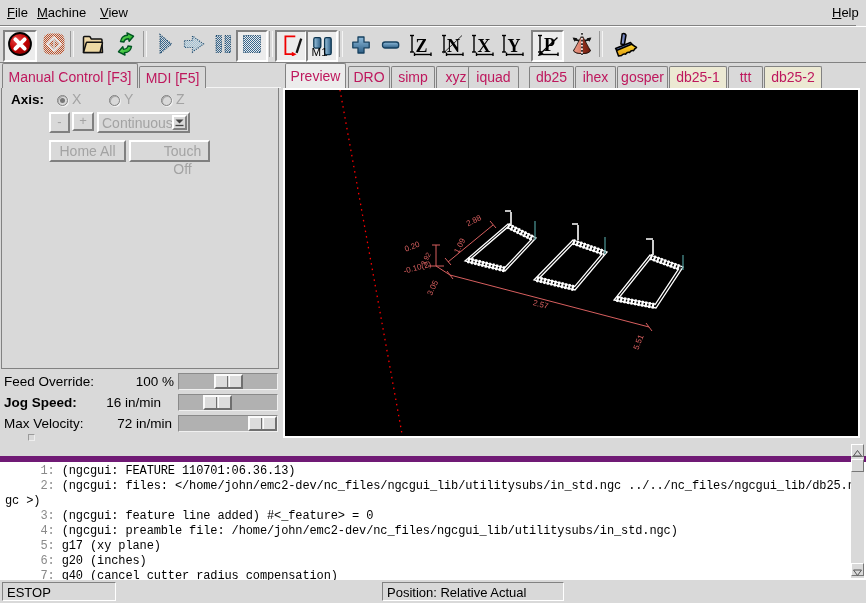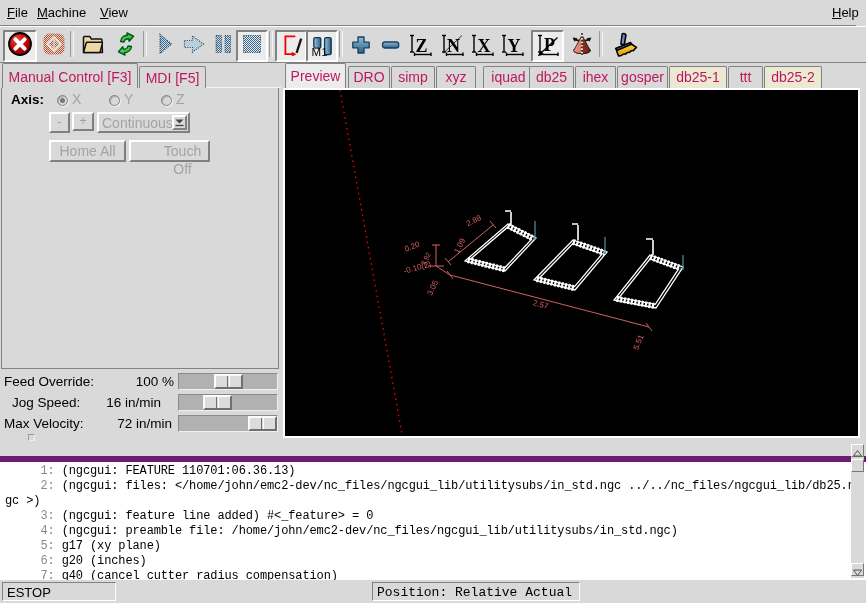--- a/index.html
+++ b/index.html
@@ -323,40 +323,40 @@
     <div class="btn dis" style="left:127px;top:52px;width:81px;height:22px;font-size:14px;line-height:18px;padding-left:26px;">Touch Off</div>
   </div>
 </div>
 
 <div class="srow" style="left:4px;top:374px;">Feed Override:</div>
 <div class="srow" style="left:115px;top:374px;width:59px;text-align:right;">100 %</div>
 <div class="trough" style="top:373px;">
       <div class="thumb" style="left:35px;"></div>
     </div>
 
-<div class="srow" style="left:12px;top:395px;">Jog Speed:</div>
+<div class="srow" style="left:4px;top:395px;font-weight:bold;">Jog Speed:</div>
 <div class="srow" style="left:100px;top:395px;width:61px;text-align:right;">16 in/min</div>
 <div class="trough" style="top:394px;">
       <div class="thumb" style="left:24px;"></div>
     </div>
 
 <div class="srow" style="left:4px;top:416px;">Max Velocity:</div>
 <div class="srow" style="left:110px;top:416px;width:62px;text-align:right;">72 in/min</div>
 <div class="trough" style="top:415px;">
       <div class="thumb" style="left:69px;"></div>
     </div>
 
 <div class="abs" style="left:28px;top:434px;width:7px;height:7px;border:1px solid #9a9a9a;border-right-color:#eee;border-bottom-color:#eee;background:#d9d9d9;box-sizing:border-box;"></div>
 
 <div id="rightnb">
   <div class="tab" style="left:2px;top:1px;width:61px;height:26px;line-height:25px;background:#ececec;border:1px solid #828282;border-bottom:none;">Preview</div>
   <div class="tab" style="left:65px;top:4px;width:42px;height:23px;line-height:21px;background:#d9d9d9;border:1px solid #828282;border-bottom:none;">DRO</div>
   <div class="tab" style="left:108px;top:4px;width:44px;height:39px;line-height:21px;background:#d9d9d9;border:1px solid #828282;border-bottom:none;">simp</div>
   <div class="tab" style="left:153px;top:4px;width:40px;height:23px;line-height:21px;background:#d9d9d9;border:1px solid #828282;border-bottom:none;">xyz</div>
-  <div class="tab" style="left:200px;top:4px;width:51px;height:23px;line-height:21px;background:#d9d9d9;border:1px solid #828282;border-bottom:none;">iquad</div>
+  <div class="tab" style="left:185px;top:4px;width:51px;height:23px;line-height:21px;background:#d9d9d9;border:1px solid #828282;border-bottom:none;">iquad</div>
   <div class="tab" style="left:246px;top:4px;width:45px;height:23px;line-height:21px;background:#d9d9d9;border:1px solid #828282;border-bottom:none;">db25</div>
   <div class="tab" style="left:292px;top:4px;width:41px;height:23px;line-height:21px;background:#d9d9d9;border:1px solid #828282;border-bottom:none;">ihex</div>
   <div class="tab" style="left:334px;top:4px;width:51px;height:24px;line-height:21px;background:#d9d9d9;border:1px solid #828282;border-bottom:none;">gosper</div>
   <div class="tab" style="left:386px;top:4px;width:58px;height:23px;line-height:21px;background:#ece9d3;border:1px solid #828282;border-bottom:none;">db25-1</div>
   <div class="tab" style="left:445px;top:4px;width:35px;height:23px;line-height:21px;background:#d9d9d9;border:1px solid #828282;border-bottom:none;">ttt</div>
   <div class="tab" style="left:481px;top:4px;width:58px;height:23px;line-height:21px;background:#ece9d3;border:1px solid #828282;border-bottom:none;">db25-2</div>
   <div id="preview">
     <svg width="573" height="346" viewBox="0 0 573 346" style="position:absolute;left:0;top:0;">
 
       <line x1="55" y1="0" x2="117" y2="344" stroke="#ff0000" stroke-width="1.3" stroke-dasharray="1.5 4"></line>
@@ -433,16 +433,16 @@
           <path d="M5.5 2.5 L9.5 8 L1.5 8 Z" fill="#d9d9d9" stroke="#555" stroke-width="1"></path>
         </svg></div>
   <div class="sbtn" style="top:15px;height:13px;"></div>
   <div class="sbtn" style="top:119px;"><svg width="11" height="11">
           <path d="M5.5 8.5 L9.5 3 L1.5 3 Z" fill="#d9d9d9" stroke="#555" stroke-width="1"></path>
         </svg></div>
 </div>
 
 <div id="statusbar">
   <div class="scell" style="left:2px;width:114px;">ESTOP</div>
-  <div class="scell" style="left:372px;width:208px;font-family:Liberation Mono, monospace;">Position: Relative Actual</div>
+  <div class="scell" style="left:382px;width:182px;">Position: Relative Actual</div>
 </div>
 
 </div>
 
 </body></html>

